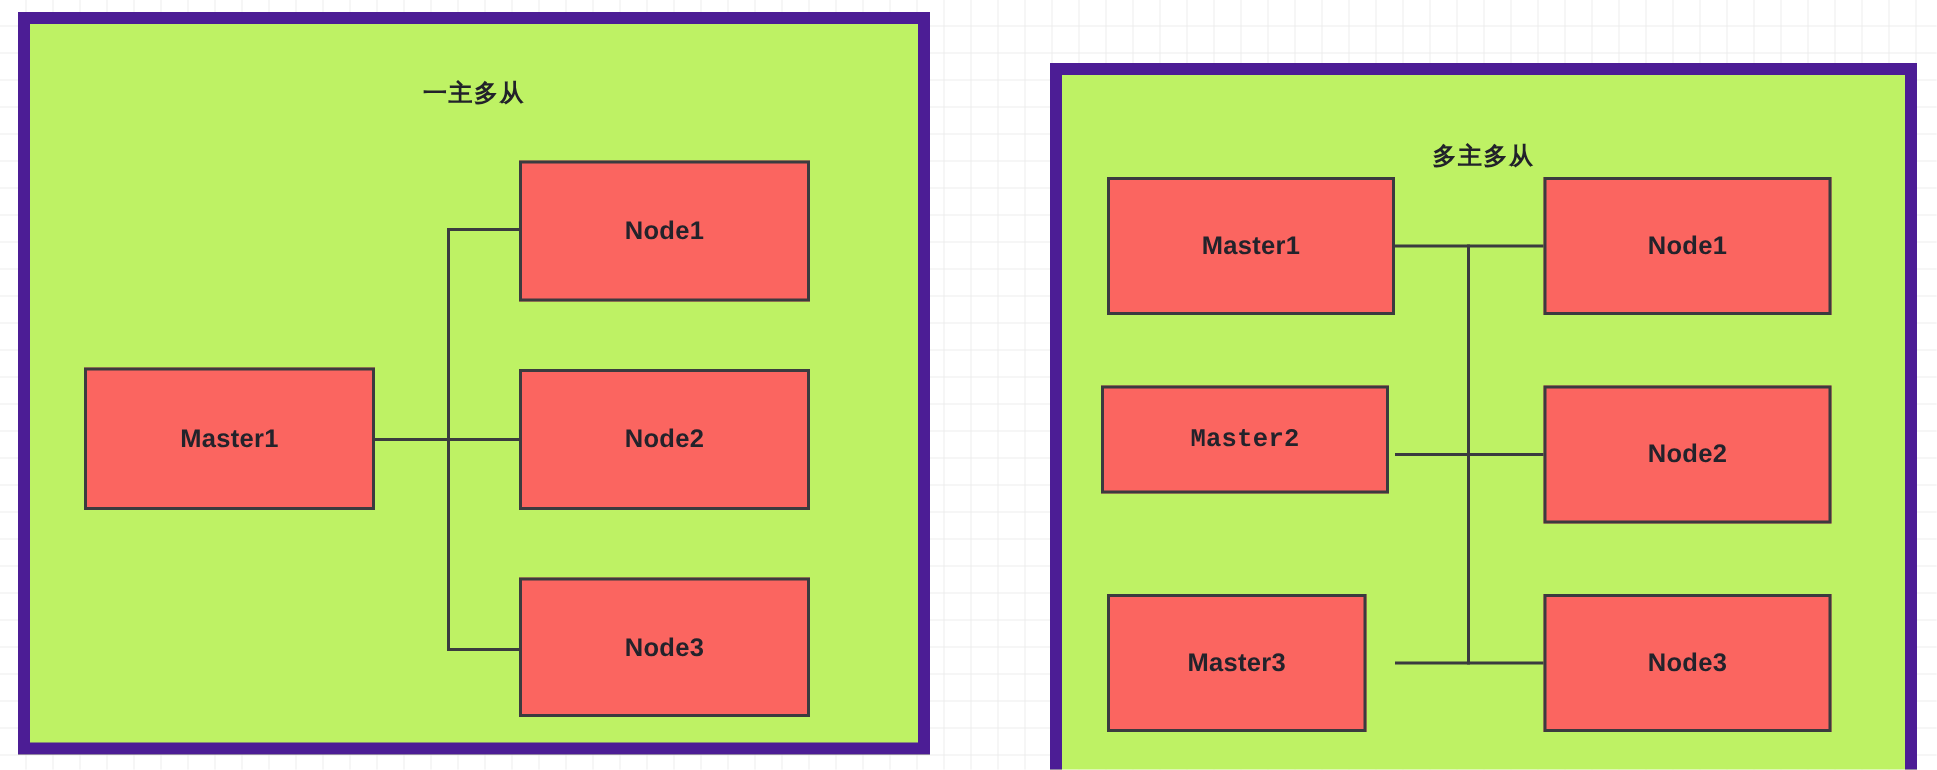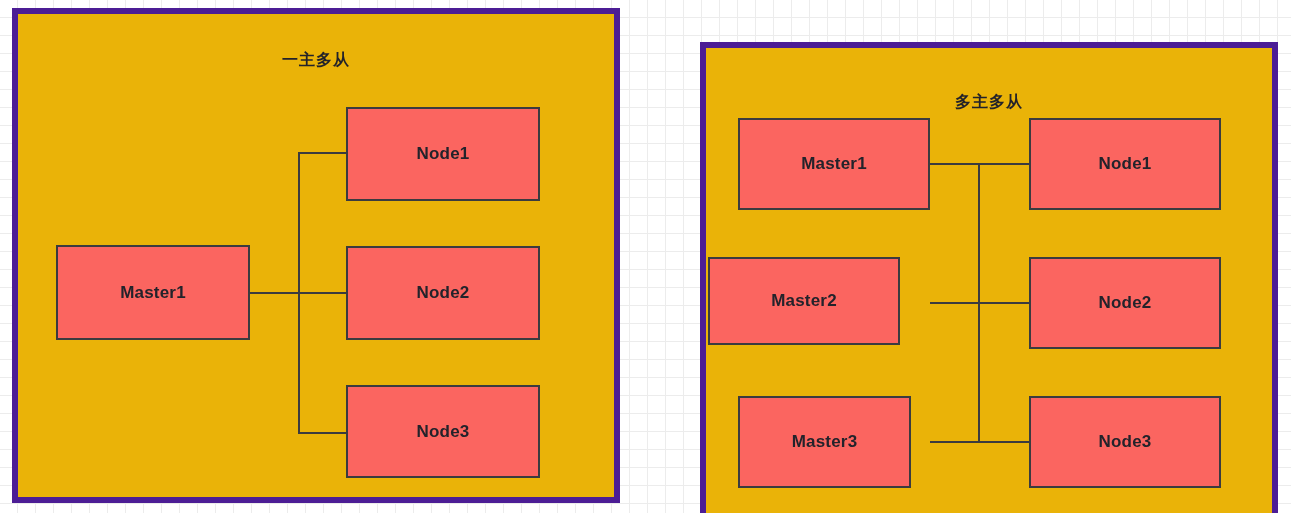--- a/index.html
+++ b/index.html
@@ -10,22 +10,22 @@
     background-image:
       linear-gradient(to right, #ececec 1px, transparent 1px),
       linear-gradient(to bottom, #ececec 1px, transparent 1px);
     background-size:18px 18px;
     background-position:-1px -1px;
   }
   #canvas{position:relative;width:1291px;height:513px;}
 
   .panel{
     position:absolute;
-    background:#eab308;
-    border:6px solid #4c1d95;
+    background:#bef264;
+    border:8px solid #4c1d95;
     box-sizing:border-box;
   }
   .panel-title{
     position:absolute;
     left:0;right:0;
     text-align:center;
     font-size:16px;
     font-weight:bold;
     color:#22222a;
     letter-spacing:1px;
@@ -83,21 +83,21 @@
   <div class="conn-h" style="left:298px;top:292px;width:50px;"></div>
   <div class="conn-h" style="left:298px;top:432px;width:50px;"></div>
 
   <div class="panel" style="left:700px;top:8px;width:578px;height:495px;margin-top:34px;">
     <div class="panel-title" style="top:44px;">多主多从</div>
   </div>
 
   <div class="box" style="left:738px;top:118px;width:192px;height:92px;">
     <span>Master1</span>
   </div>
-  <div class="box" style="left:708px;top:257px;width:192px;height:88px;">
+  <div class="box" style="left:734px;top:257px;width:192px;height:72px;font-family:Liberation Mono, monospace;">
     <span>Master2</span>
   </div>
   <div class="box" style="left:738px;top:396px;width:173px;height:92px;">
     <span>Master3</span>
   </div>
 
   <div class="box" style="left:1029px;top:118px;width:192px;height:92px;">
     <span>Node1</span>
   </div>
   <div class="box" style="left:1029px;top:257px;width:192px;height:92px;">

